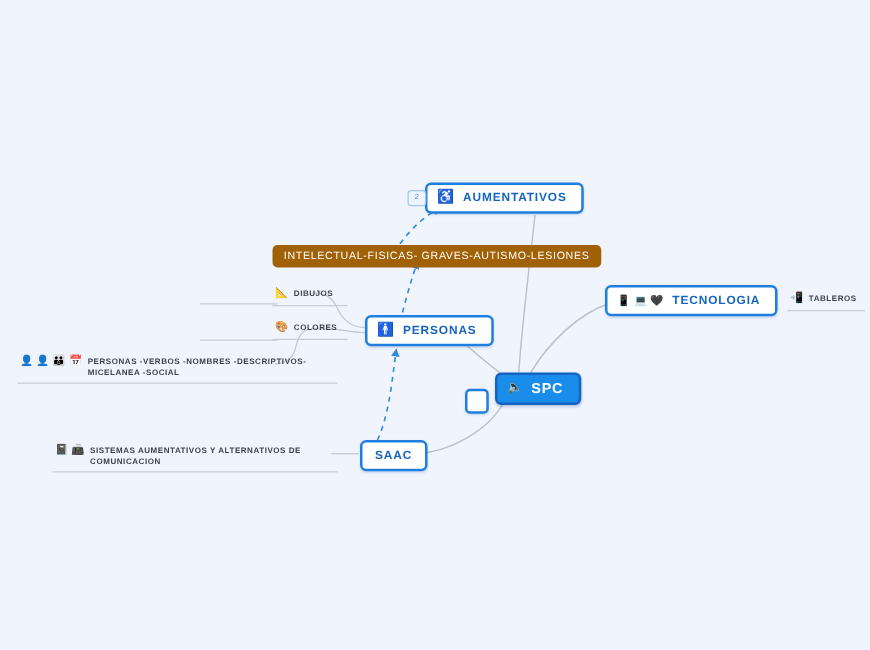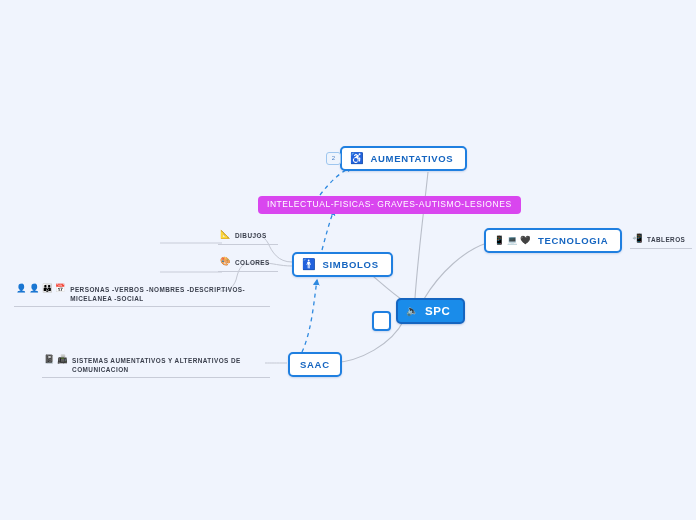--- a/index.html
+++ b/index.html
@@ -73,29 +73,28 @@
     width: 19px;
     height: 20px;
     background: #ffffff;
     border: 2px solid #1f7fe0;
     border-radius: 4px;
     box-shadow: 0 1px 2px rgba(30,80,160,0.18);
   }
 
   
   .node-pill {
-    background: #d946ef;
+    background: #a16207;
     border-radius: 4px;
     color: #ffffff;
     font-size: 8.5px;
     font-weight: normal;
     letter-spacing: 0.55px;
     padding: 4px 9px 5px 9px;
     line-height: 1.1;
-    margin-left: 40px;
   }
 
   
   .node-leaf {
     display: flex;
     align-items: flex-start;
     gap: 4px;
     border-bottom: 1px solid #c8ccd8;
     padding: 1px 2px 3px 2px;
     color: #3a3f4c;
@@ -194,21 +193,21 @@
     <span>AUMENTATIVOS</span>
   </div>
   <div class="badge" style="left:326px; top:152px;">2</div>
 
   <div class="node node-pill" style="left:218px; top:196px;">
     <span>INTELECTUAL-FISICAS- GRAVES-AUTISMO-LESIONES</span>
   </div>
 
   <div class="node node-box" style="left:292px; top:252px;">
     <span class="emo big">🚹</span>
-    <span>SIMBOLOS</span>
+    <span>PERSONAS</span>
   </div>
 
   <div class="node node-box" style="left:484px; top:228px;">
     <span class="leaf-icons">
       <span class="emo tiny">📱</span>
       <span class="emo tiny">💻</span>
       <span class="emo tiny">🖤</span>
     </span>
     <span>TECNOLOGIA</span>
   </div>

